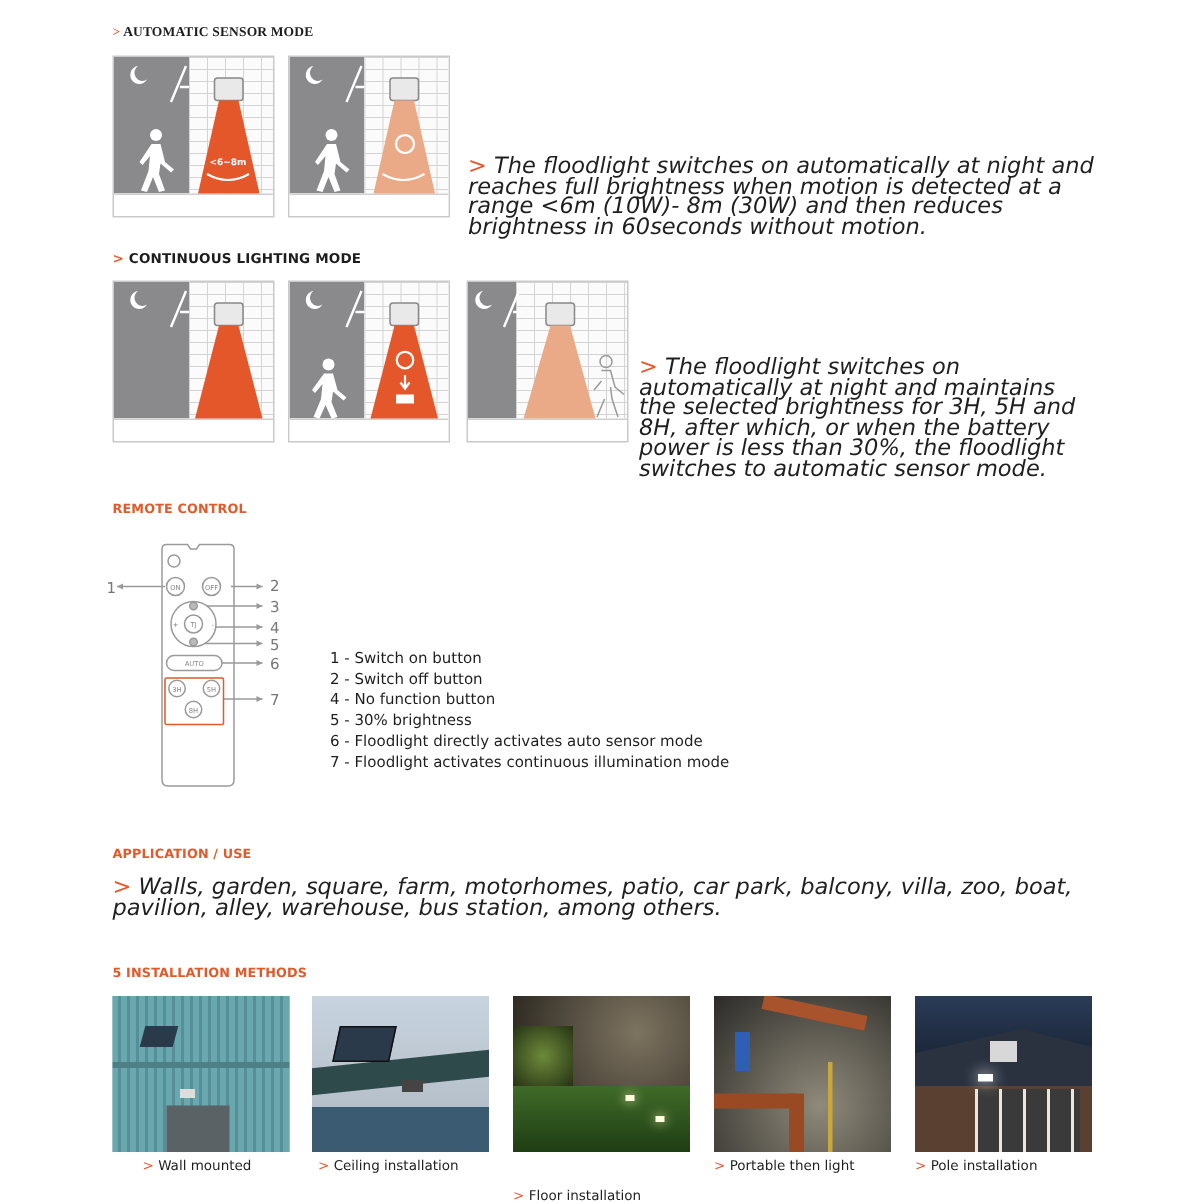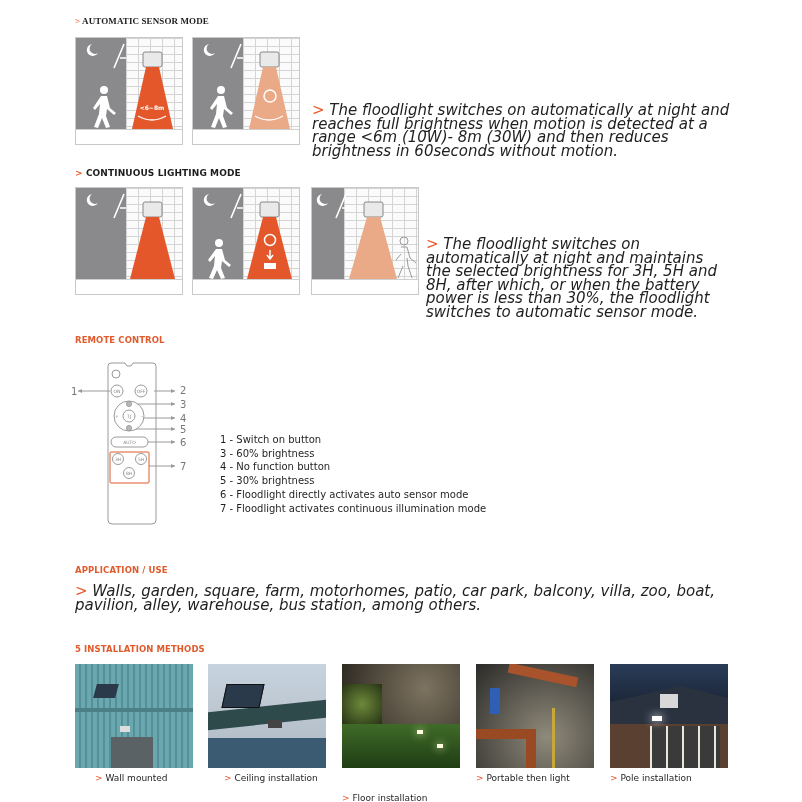--- a/index.html
+++ b/index.html
@@ -183,21 +183,21 @@
     <text x="110" y="48">3</text>
     <text x="110" y="62">4</text>
     <text x="110" y="73">5</text>
     <text x="110" y="86">6</text>
     <text x="110" y="110">7</text>
   </g>
 </svg>
 
 <div class="abs legend-list" style="left:220px; top:433px;">
   <div>1 - Switch on button</div>
-  <div>3 - 60% brightness</div>
+  <div>2 - Switch off button</div>
   <div>4 - No function button</div>
   <div>5 - 30% brightness</div>
   <div>6 - Floodlight directly activates auto sensor mode</div>
   <div>7 - Floodlight activates continuous illumination mode</div>
 </div>
 
 <div class="abs h-orange" style="left:75px; top:565px;">APPLICATION / USE</div>
 <div class="abs para" style="left:75px; top:585px; width:650px;">
   <span class="gt">&gt;</span> <span>Walls, garden, square, farm, motorhomes, patio, car park, balcony, villa, zoo, boat, pavilion, alley, warehouse, bus station, among others.</span>
 </div>
@@ -241,21 +241,21 @@
   <div style="position:absolute; left:0; top:22px; width:118px; height:40px; background:#2a3240; clip-path:polygon(0 40%, 60% 0, 100% 30%, 100% 100%, 0 100%);"></div>
   <div style="position:absolute; left:50px; top:30px; width:18px; height:14px; background:#d8d8d8;"></div>
   <div style="position:absolute; left:0; top:60px; width:118px; height:44px; background:#5a4030;"></div>
   <div style="position:absolute; left:40px; top:62px; width:70px; height:42px; background:repeating-linear-gradient(90deg, #eae6dc 0 2px, #3a3a3a 2px 16px);"></div>
   <div style="position:absolute; left:42px; top:52px; width:10px; height:5px; background:#fff; box-shadow:0 0 10px #fff;"></div>
 </div>
 
 <div class="caption" style="left:75px; top:773px;margin-left:20px;">
   <span class="gt">&gt;</span> <span>Wall mounted</span>
 </div>
-<div class="caption" style="left:224px; top:773px;">
+<div class="caption" style="left:212px; top:773px;">
   <span class="gt">&gt;</span> <span>Ceiling installation</span>
 </div>
 <div class="caption" style="left:342px; top:773px;margin-top:20px;">
   <span class="gt">&gt;</span> <span>Floor installation</span>
 </div>
 <div class="caption" style="left:476px; top:773px;">
   <span class="gt">&gt;</span> <span>Portable then light</span>
 </div>
 <div class="caption" style="left:610px; top:773px;">
   <span class="gt">&gt;</span> <span>Pole installation</span>

